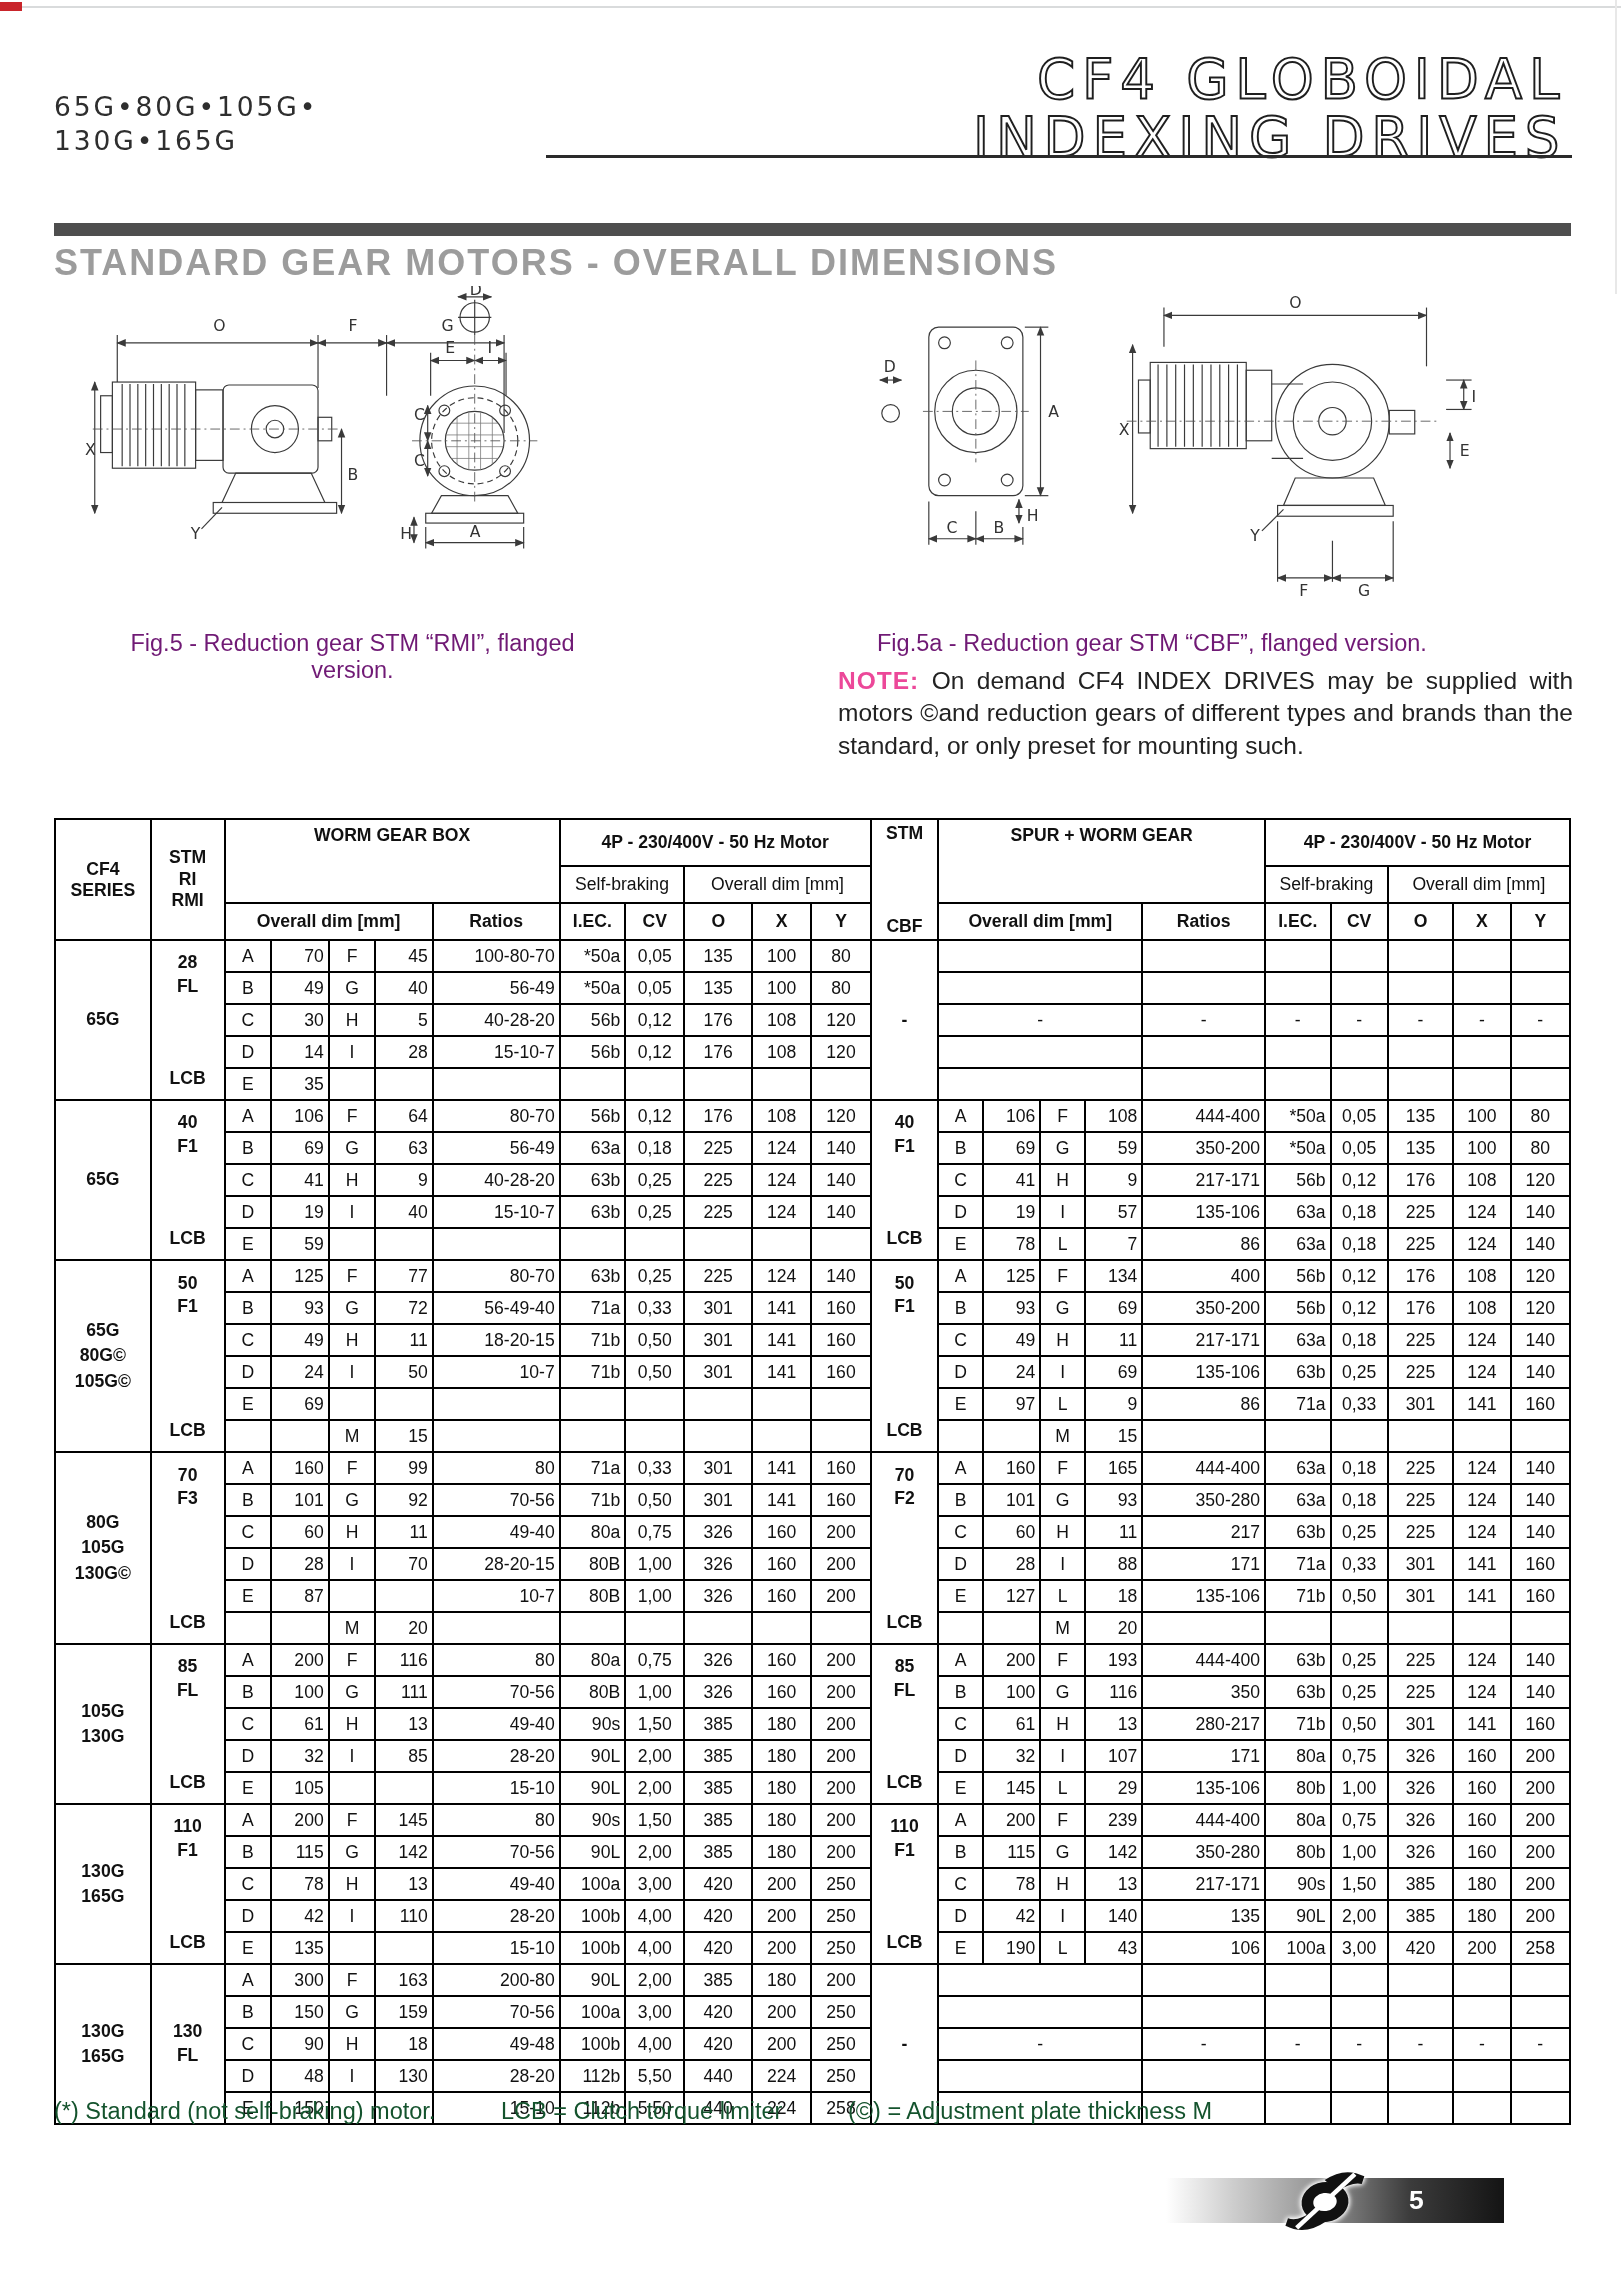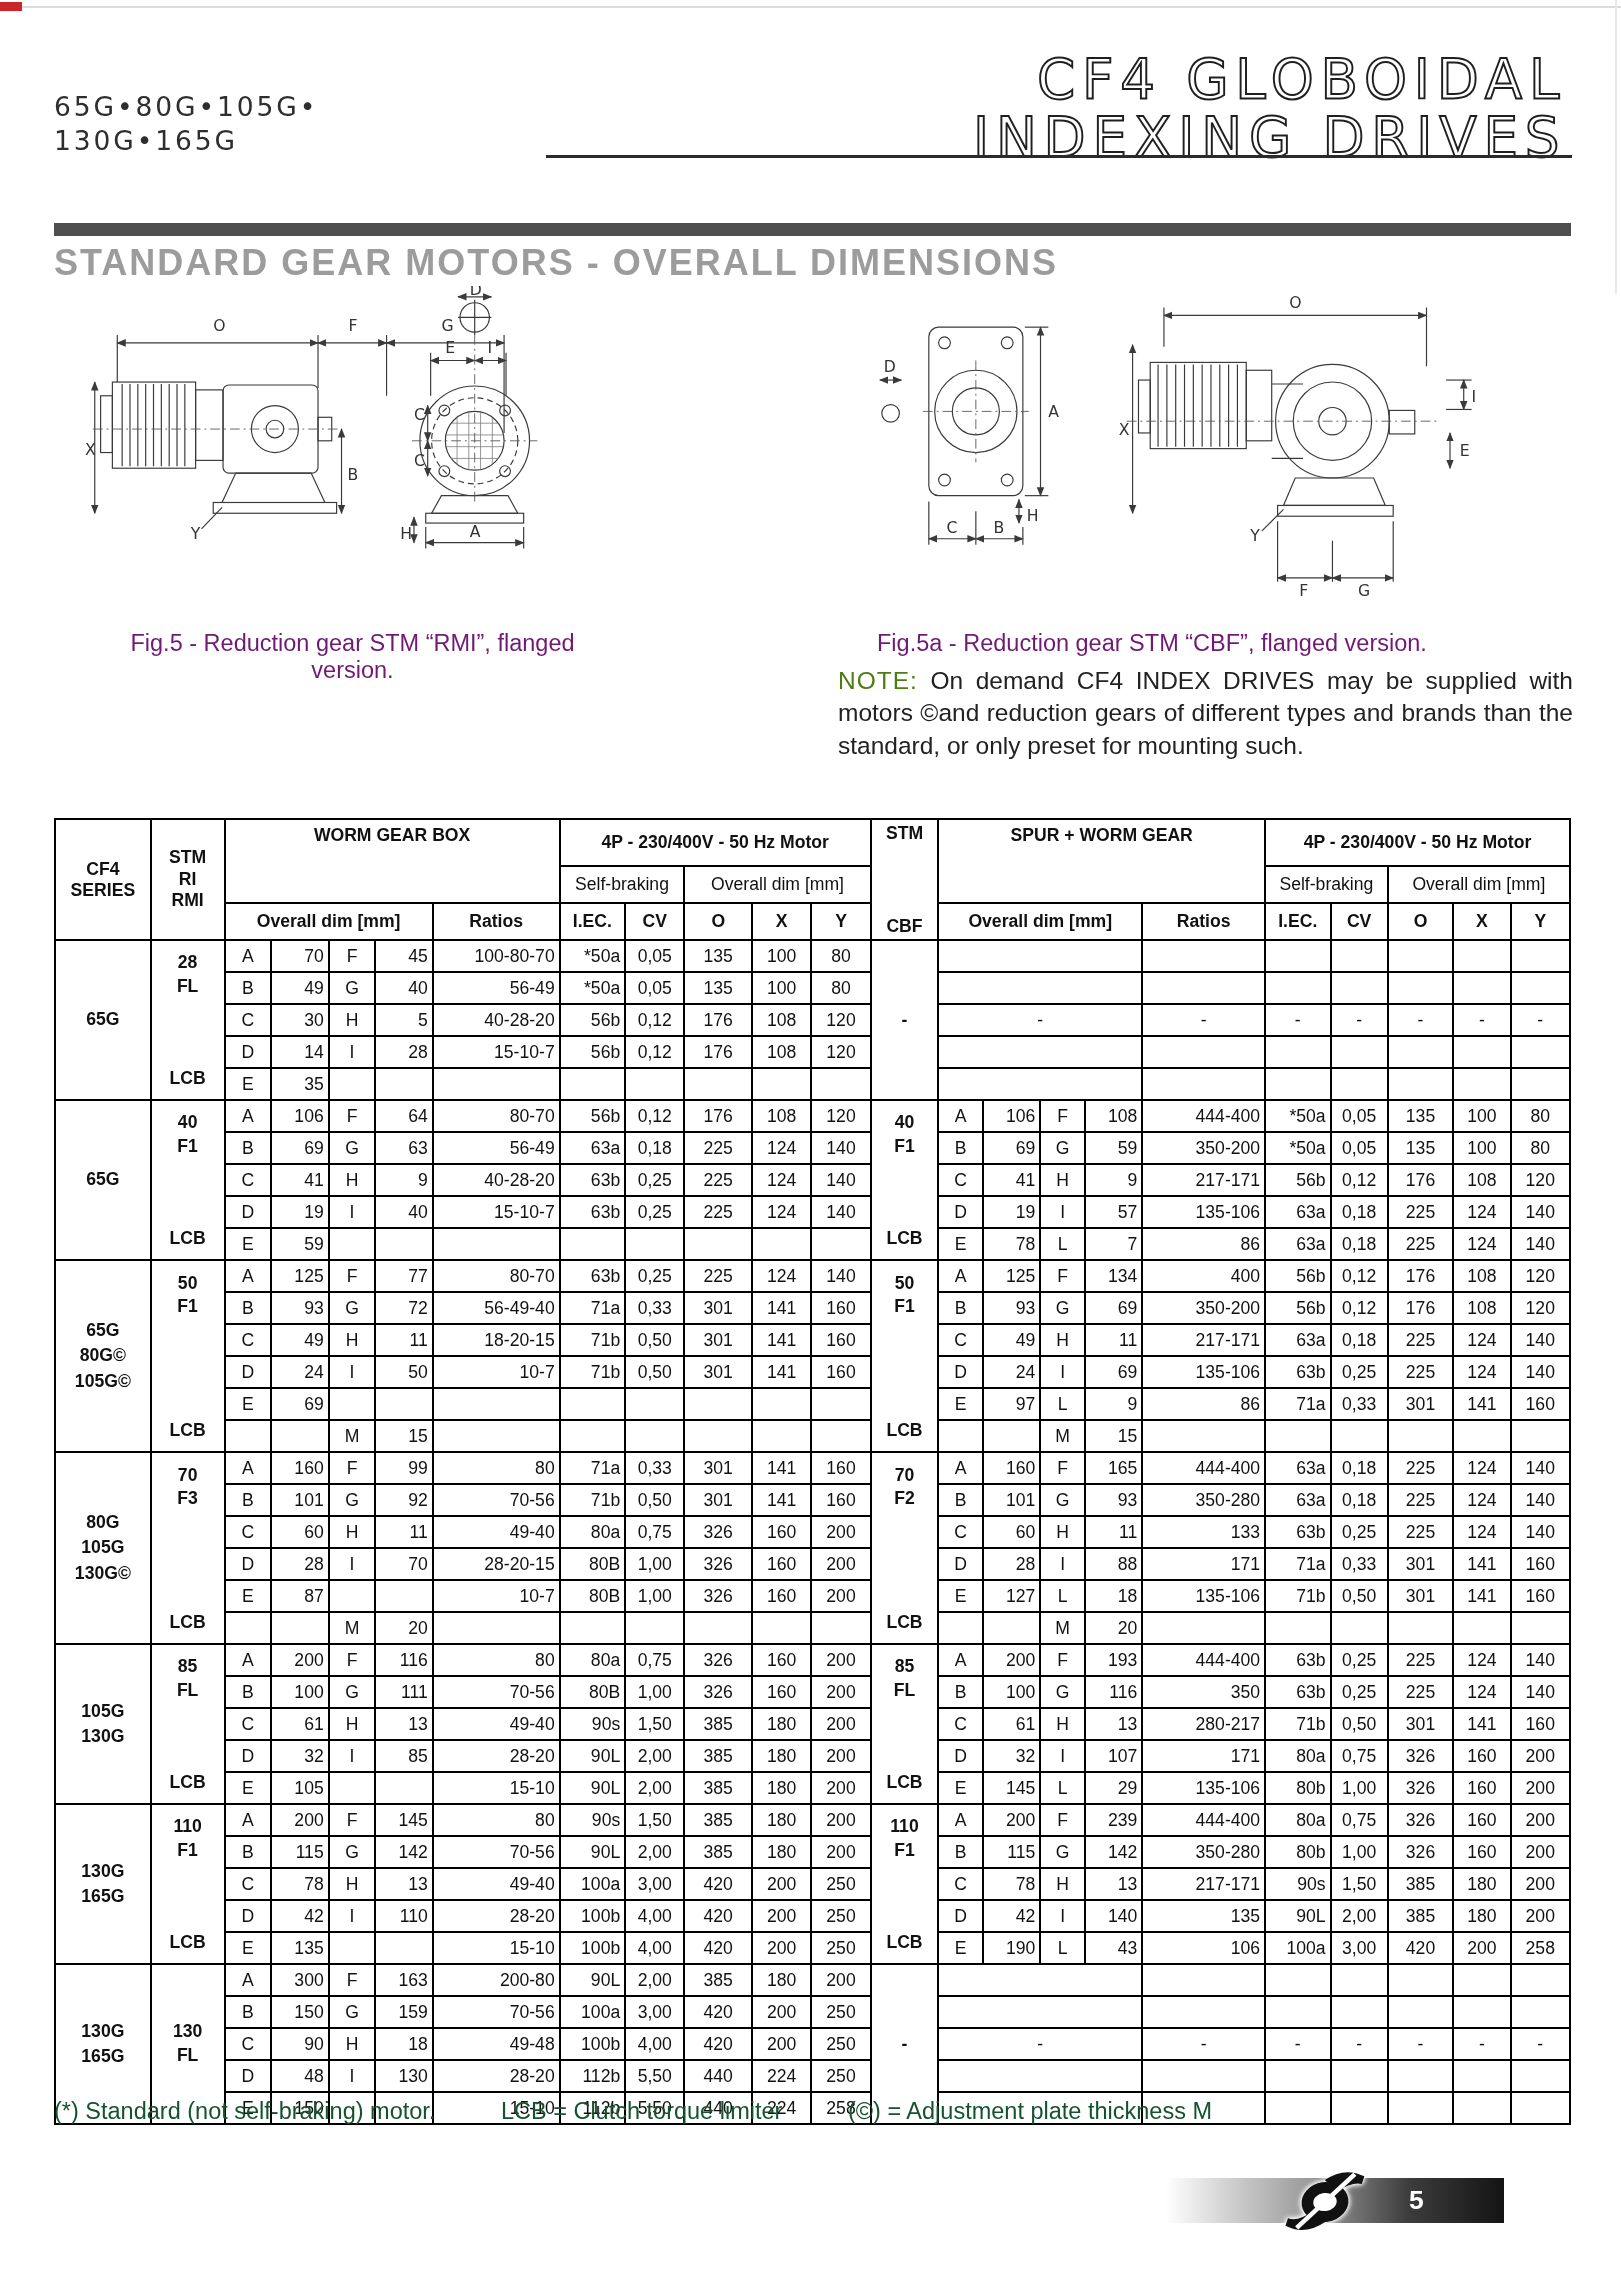--- a/index.html
+++ b/index.html
@@ -18,21 +18,21 @@
   .section-title{position:absolute;left:54px;top:242px;font-size:36px;font-weight:bold;color:#9c9c9c;
                  letter-spacing:2px;white-space:nowrap;}
 
   .fig5-box{position:absolute;left:83px;top:286px;}
   .fig5a-box{position:absolute;left:872px;top:286px;}
   .fig-caption{position:absolute;font-size:23.5px;color:#701a75;}
   .cap5{left:93px;top:630px;width:519px;text-align:center;}
   .cap5a{left:877px;top:630px;width:696px;}
   .note{position:absolute;left:838px;top:665px;width:735px;font-size:24.5px;line-height:1.32;
         color:#222;text-align:justify;}
-  .note-label{font-weight:normal;color:#4d7c0f;letter-spacing:1px;}
+  .note-label{font-weight:bold;color:#ec4899;letter-spacing:1px;}
 
   table.dims{position:absolute;left:54px;top:818px;width:1517px;border-collapse:collapse;
              table-layout:fixed;border:2.9px solid #000;}
   table.dims th,table.dims td{border:2px solid #000;overflow:hidden;white-space:nowrap;}
   table.dims thead th{font-size:17.6px;font-weight:bold;text-align:center;vertical-align:middle;padding:2px 2.9px;}
   table.dims thead tr:nth-child(1){height:47px;}
   table.dims thead tr:nth-child(2){height:37px;}
   table.dims thead tr:nth-child(3){height:37px;}
   table.dims thead tr:nth-child(3) th{border-bottom:2.9px solid #000;}
   .h-group{vertical-align:top !important;padding-top:4.9px !important;border-radius:6px;}
@@ -786,21 +786,21 @@
         <td class="crat">49-40</td>
         <td class="ciec">80a</td>
         <td class="ccv">0,75</td>
         <td class="cc">326</td>
         <td class="cc">160</td>
         <td class="cc">200</td>
         <td class="cl">C</td>
         <td class="cvr">60</td>
         <td class="cl">H</td>
         <td class="cvr">11</td>
-        <td class="crat">133</td>
+        <td class="crat">217</td>
         <td class="ciec">63b</td>
         <td class="ccv">0,25</td>
         <td class="cc">225</td>
         <td class="cc">124</td>
         <td class="cc">140</td>
       </tr>
       <tr>
         <td class="cl">D</td>
         <td class="cvr">28</td>
         <td class="cl">I</td>

